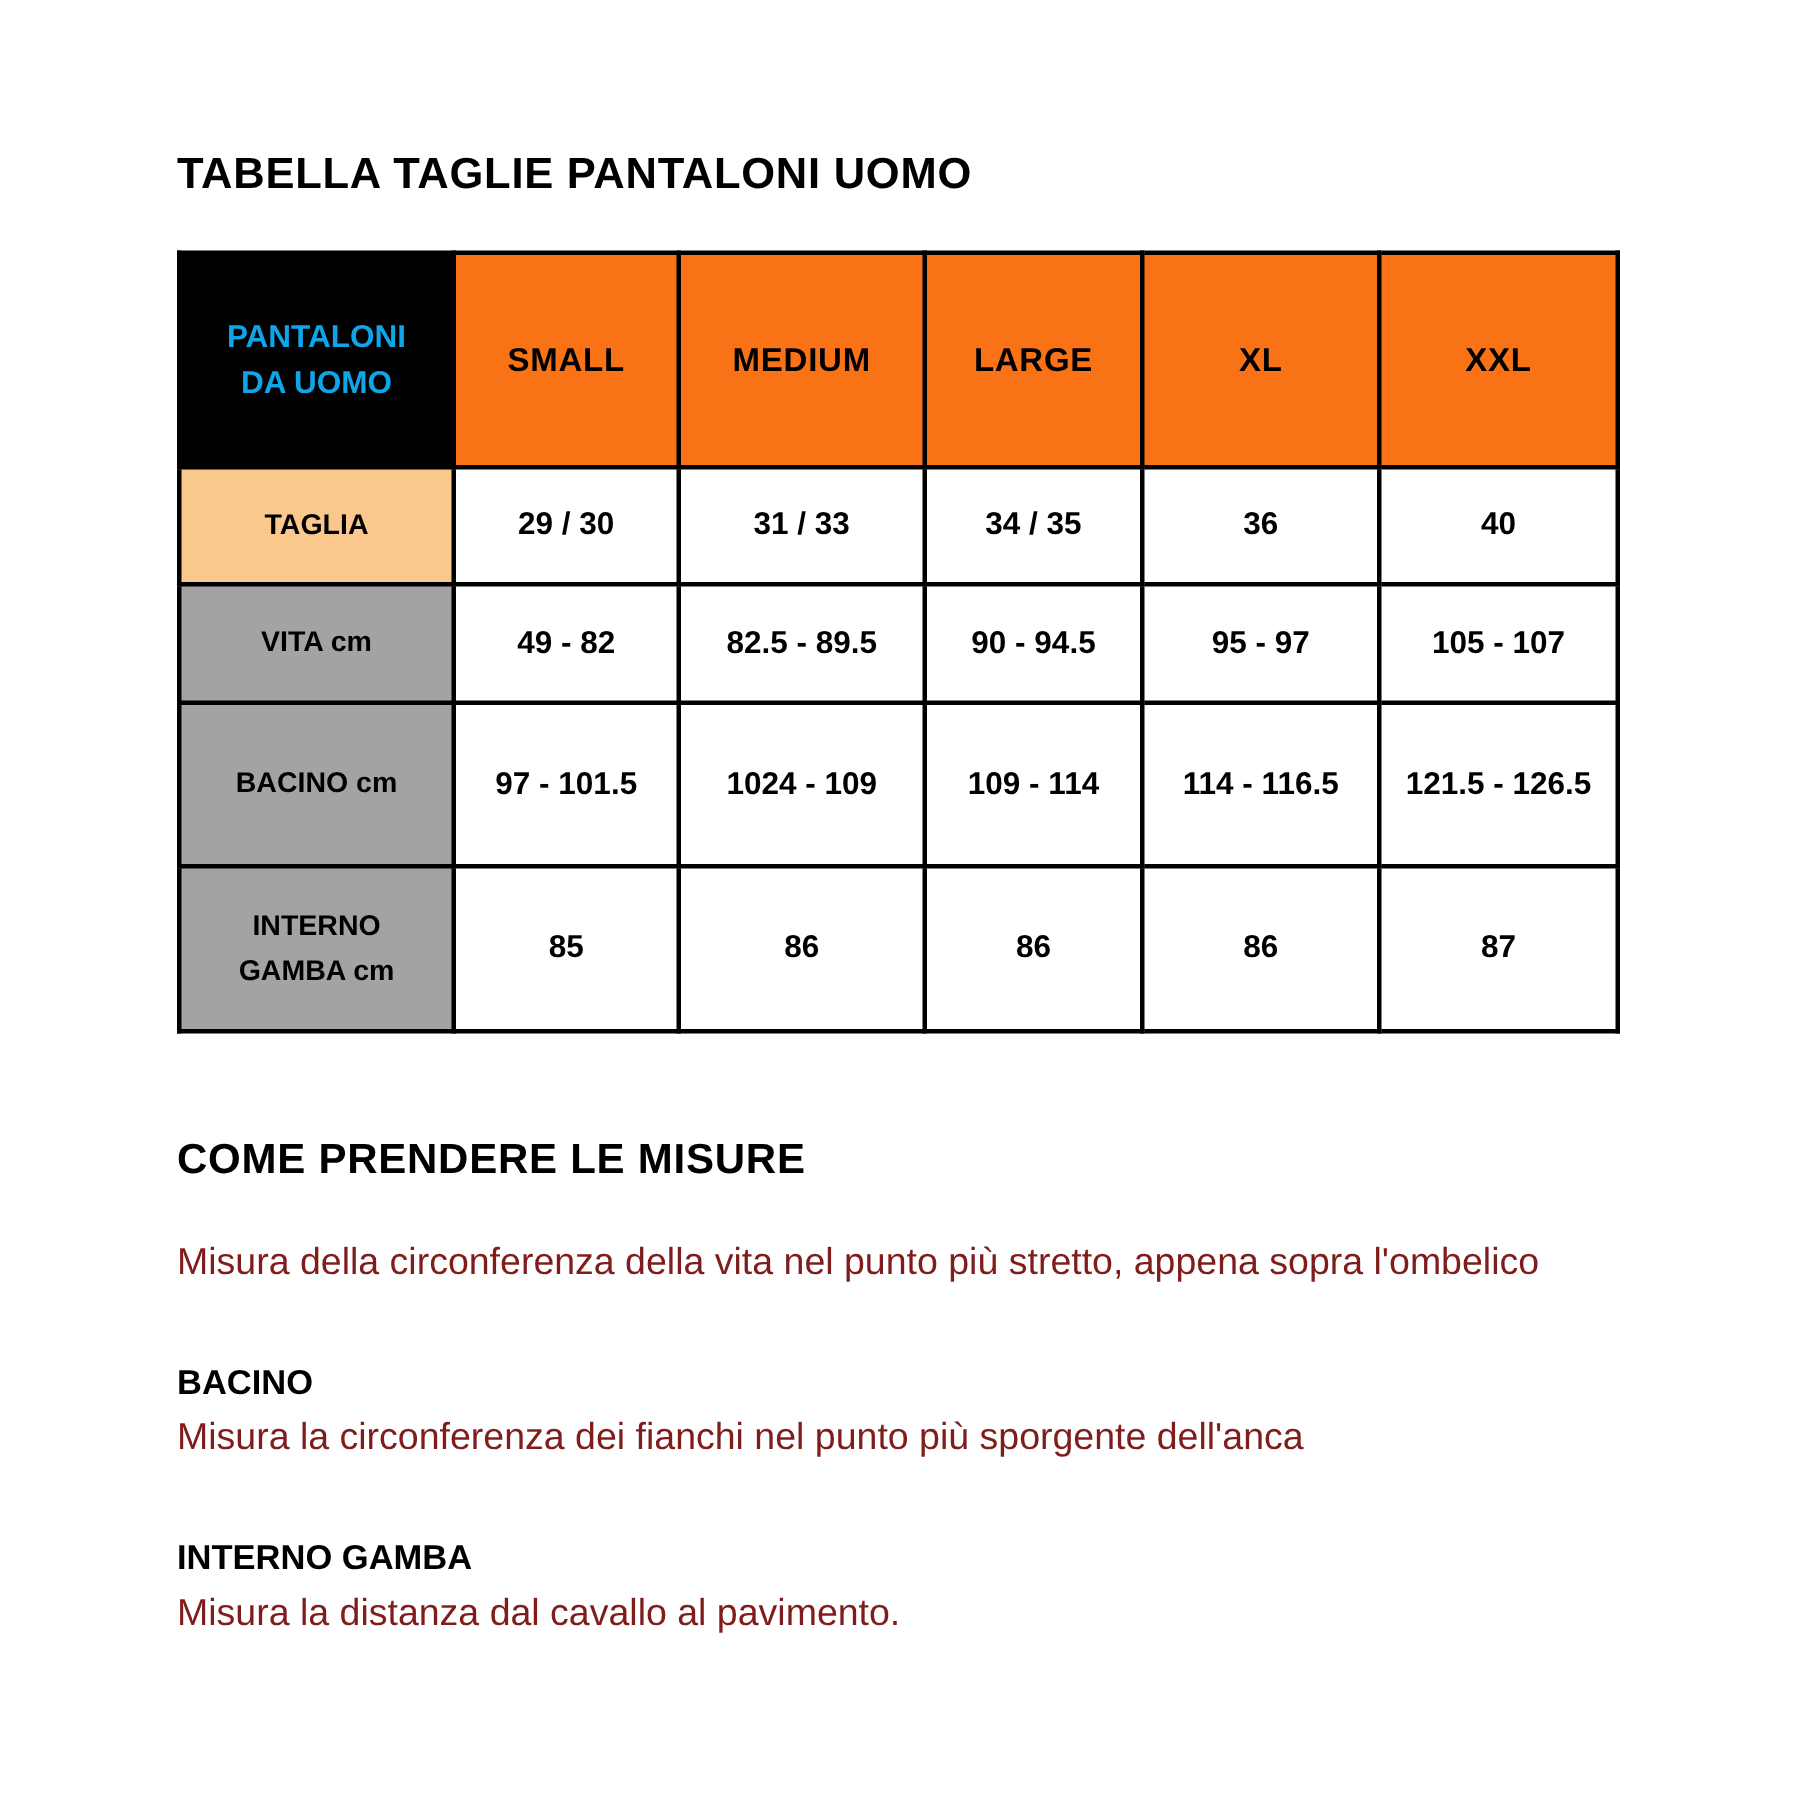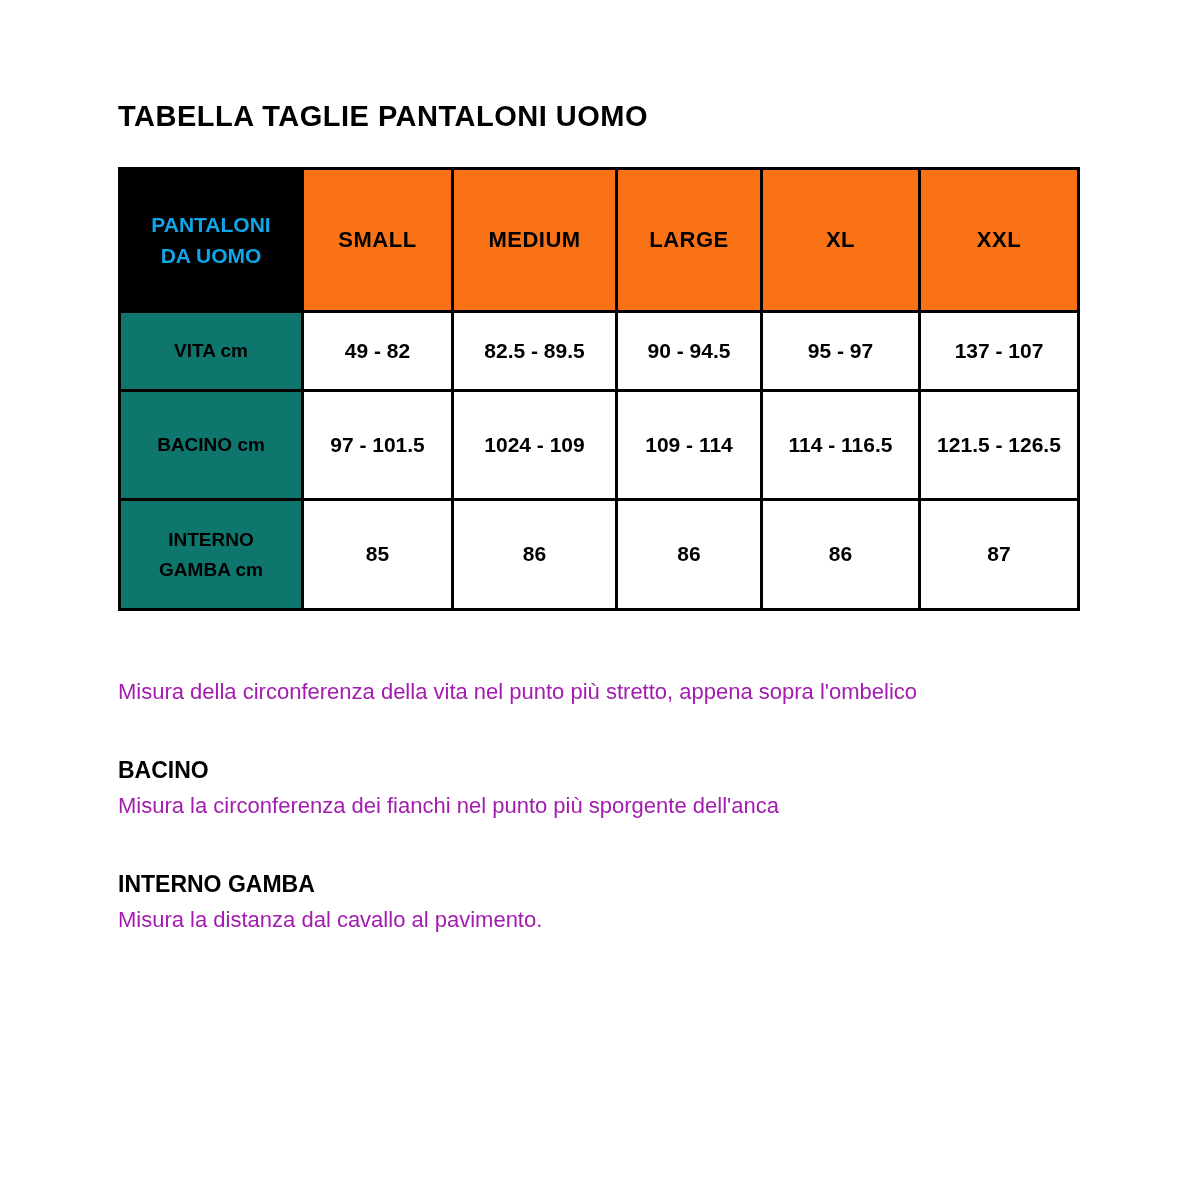--- a/index.html
+++ b/index.html
@@ -50,21 +50,21 @@
     padding: 0 22px;
     line-height: 1.5;
   }
   th.size-col {
     background: #f97316;
     font-size: 22px;
     font-weight: bold;
     letter-spacing: 0.5px;
   }
   th.row-label {
-    background: #0f766e;
+    background: #a3a3a3;
     font-size: 19px;
     font-weight: bold;
     padding: 0 20px;
     line-height: 1.55;
   }
   tr.row-taglia th.row-label { background: #FAC88D; }
   td.value {
     background: #ffffff;
     font-size: 21px;
     font-weight: bold;
@@ -78,23 +78,23 @@
     letter-spacing: 0.5px;
   }
   .guide-item { margin-top: 38px; }
   .guide-item + .guide-item { margin-top: 52px; }
   .guide-term {
     font-size: 23px;
     font-weight: bold;
     margin-bottom: 9px;
   }
   .guide-desc {
-    font-size: 22px;
+    font-size: 25px;
     font-weight: normal;
-    color: #a21caf;
+    color: #7f1d1d;
   }
 </style>
 </head>
 <body>
 
 <div class="page">
 
   <h1 class="title">TABELLA TAGLIE PANTALONI UOMO</h1>
 
   <table class="size-table">
@@ -110,27 +110,35 @@
       <tr class="header-row">
         <th class="corner">PANTALONI DA UOMO</th>
         <th class="size-col">SMALL</th>
         <th class="size-col">MEDIUM</th>
         <th class="size-col">LARGE</th>
         <th class="size-col">XL</th>
         <th class="size-col">XXL</th>
       </tr>
     </thead>
     <tbody>
+      <tr class="row-taglia">
+        <th class="row-label">TAGLIA</th>
+        <td class="value">29 / 30</td>
+        <td class="value">31 / 33</td>
+        <td class="value">34 / 35</td>
+        <td class="value">36</td>
+        <td class="value">40</td>
+      </tr>
       <tr class="row-vita">
         <th class="row-label">VITA cm</th>
         <td class="value">49 - 82</td>
         <td class="value">82.5 - 89.5</td>
         <td class="value">90 - 94.5</td>
         <td class="value">95 - 97</td>
-        <td class="value">137 - 107</td>
+        <td class="value">105 - 107</td>
       </tr>
       <tr class="row-bacino">
         <th class="row-label">BACINO cm</th>
         <td class="value">97 - 101.5</td>
         <td class="value">1024 - 109</td>
         <td class="value">109 - 114</td>
         <td class="value">114 - 116.5</td>
         <td class="value">121.5 - 126.5</td>
       </tr>
       <tr class="row-interno">
@@ -138,20 +146,21 @@
         <td class="value">85</td>
         <td class="value">86</td>
         <td class="value">86</td>
         <td class="value">86</td>
         <td class="value">87</td>
       </tr>
     </tbody>
   </table>
 
   <div class="guide">
+    <h2 class="guide-heading">COME PRENDERE LE MISURE</h2>
 
     <div class="guide-item">
       <p class="guide-desc">Misura della circonferenza della vita nel punto più stretto, appena sopra l'ombelico</p>
     </div>
 
     <div class="guide-item">
       <h3 class="guide-term">BACINO</h3>
       <p class="guide-desc">Misura la circonferenza dei fianchi nel punto più sporgente dell'anca</p>
     </div>
 

